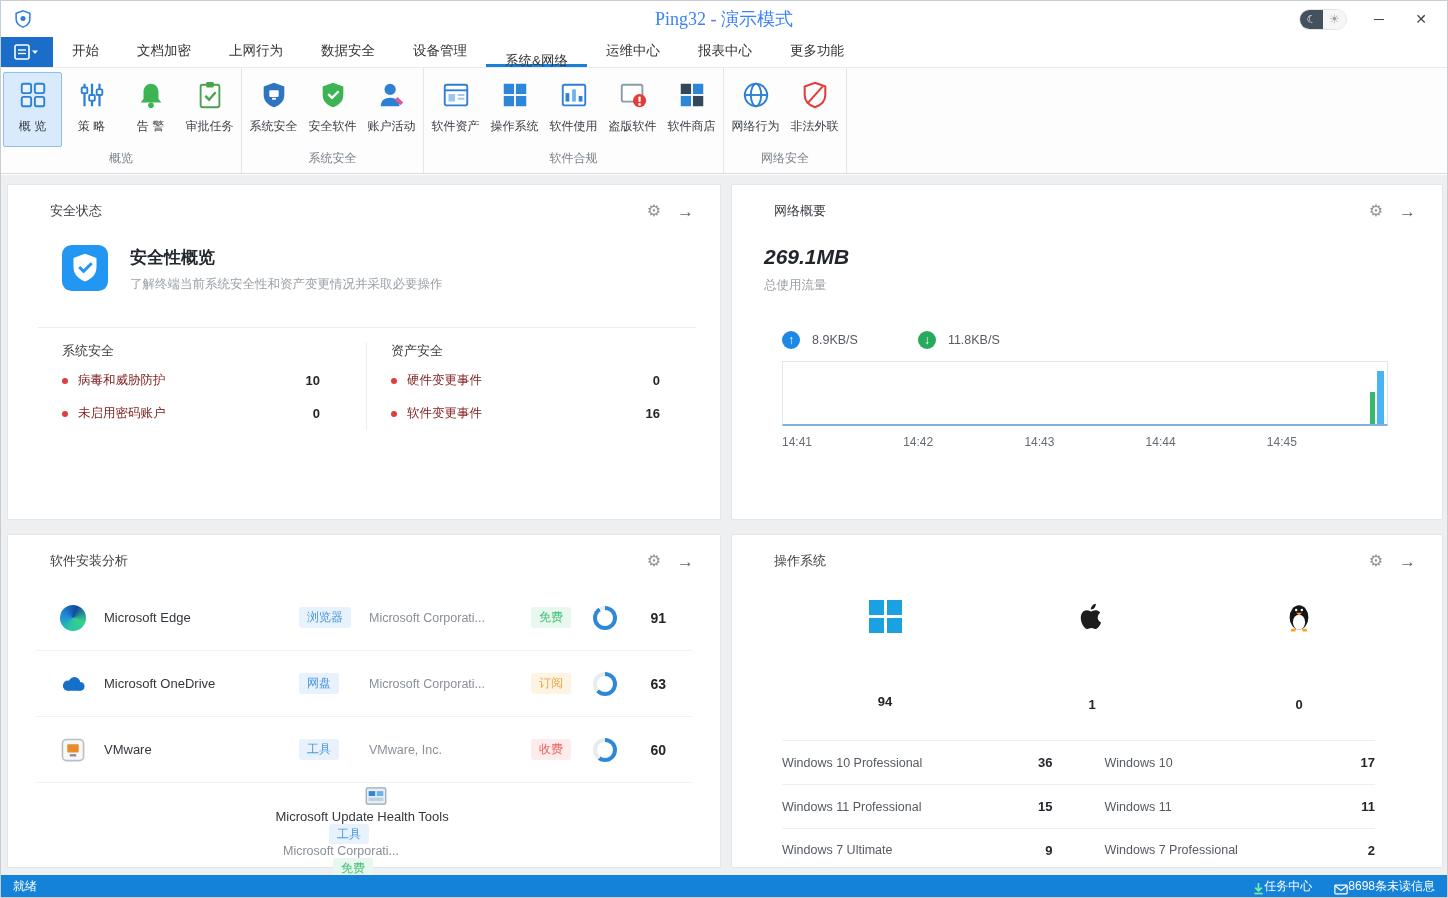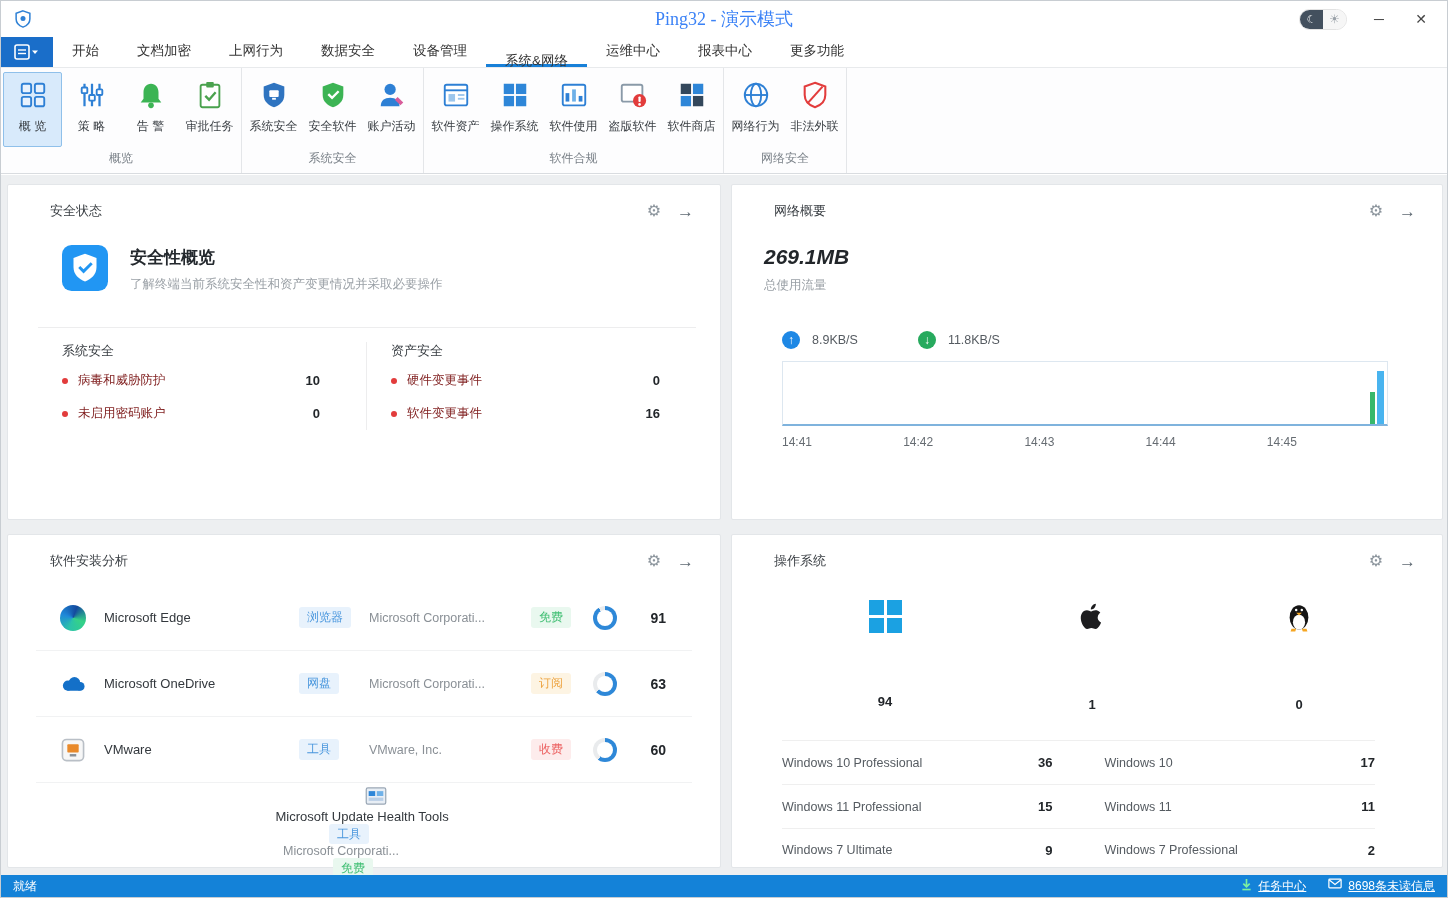--- a/index.html
+++ b/index.html
@@ -110,21 +110,21 @@
   .os-cell { flex:1; display:flex; align-items:center; }
   .os-cell.l { padding-right:32px; }
   .os-cell.r { padding-left:20px;gap:8px; }
   .os-cell .lab { font-size:12.5px; color:#555b61; }
   .os-cell .val { margin-left:auto; font-weight:700; font-size:13px; color:#22262a; }
 
   
   .statusbar { position:absolute; bottom:0; left:0; right:0; height:22px; background:#1482d8; color:#fff;
                display:flex; align-items:center; font-size:12px; padding:0 12px; }
   .sb-right { margin-left:auto; display:flex; align-items:center; gap:22px; }
-  .sb-item { display:flex; align-items:flex-start; gap:6px; cursor:pointer;text-decoration:underline; }
+  .sb-item { display:flex; align-items:flex-end; cursor:pointer; }
 </style>
 </head>
 <body>
 
 <div class="titlebar">
   <span class="app-logo">
     <svg width="20" height="20" viewBox="0 0 32 32">
         <path d="M16 3l11 4v9c0 7-5 11-11 13C10 27 5 23 5 16V7z" fill="none" stroke="#2e80d5" stroke-width="2.4"></path>
         <circle cx="16" cy="15" r="4" fill="#2e80d5"></circle>
       </svg>

